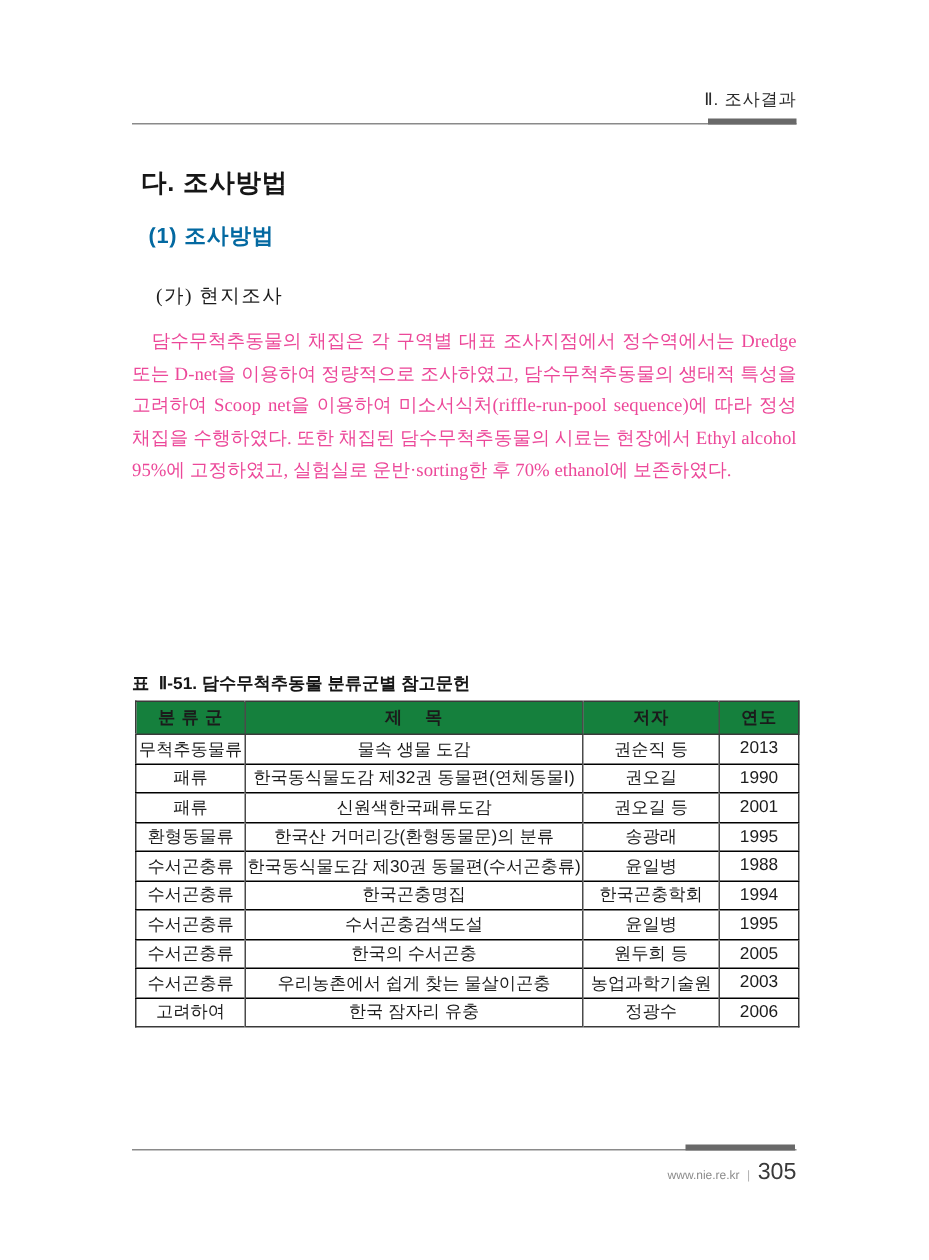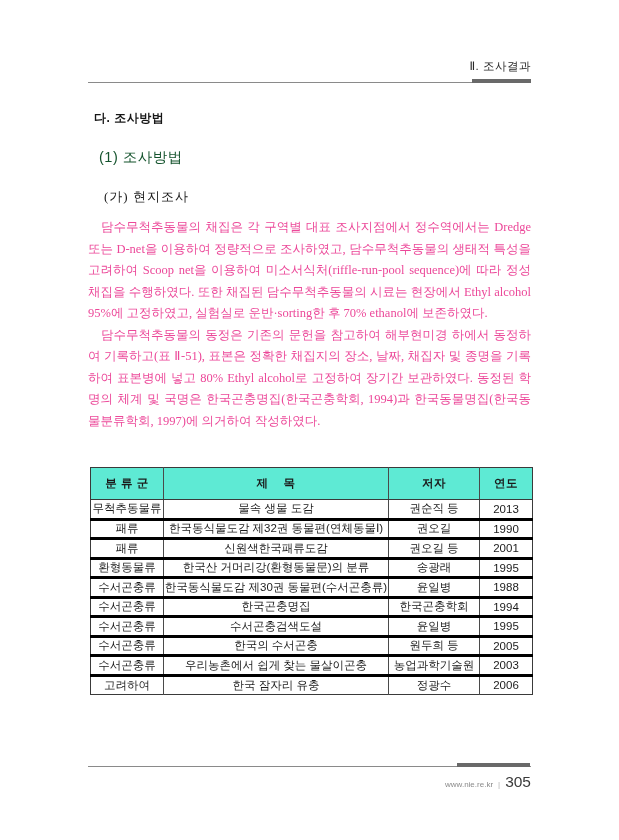--- a/index.html
+++ b/index.html
@@ -40,33 +40,33 @@
     height: 4px;
     background: #696969;
   }
 
   
   .h1 {
     position: absolute;
     top: 110px;
     left: 94px;
     font-family: "Liberation Sans", sans-serif;
-    font-size: 12px;
+    font-size: 17px;
     font-weight: bold;
     color: #161616;
     letter-spacing: 0.5px;
   }
   .h2 {
     position: absolute;
     top: 148px;
     left: 99px;
     font-family: "Liberation Sans", sans-serif;
     font-size: 14.5px;
-    font-weight: normal;
-    color: #14532d;
+    font-weight: bold;
+    color: #0369a1;
     letter-spacing: 0.5px;
   }
   .h3 {
     position: absolute;
     top: 188px;
     left: 104px;
     font-size: 13px;
     color: #1b1b1b;
     letter-spacing: 1px;
   }
@@ -106,35 +106,35 @@
     left: 90px;
     width: 442px;
     border-collapse: collapse;
     table-layout: fixed;
     font-family: "Liberation Sans", sans-serif;
     font-size: 11.5px;
     color: #1b1b1b;
     border: 1.5px solid #3a3a3a;
   }
   .ref-table th {
-    background: #5eead4;
-    font-weight: bold;
-    height: 32px;
+    background: #15803d;
+    font-weight: bold;
+    height: 22px;
     text-align: center;
     vertical-align: middle;
     white-space: pre;
     border-bottom: 1px solid #3a3a3a;
     border-left: 1px solid #4a4a4a;
     letter-spacing: 0.5px;
   }
   .ref-table td {
     height: 19.5px;
     text-align: center;
     vertical-align: middle;
-    border-top: 3px solid #000000;
+    border-top: 1px solid #000000;
     border-left: 1px solid #4a4a4a;
     white-space: nowrap;
     overflow: hidden;
   }
   .ref-table th:first-child,
   .ref-table td:first-child { border-left: none; }
   .ref-table tbody tr:first-child td { border-top: none; }
 
   
   .foot-rule-thin {
@@ -190,23 +190,23 @@
   <div class="running-head">Ⅱ. 조사결과</div>
   <div class="head-rule-thin"></div>
   <div class="head-rule-thick"></div>
 
   <div class="h1">다. 조사방법</div>
   <div class="h2">(1) 조사방법</div>
   <div class="h3">(가) 현지조사</div>
 
   <div class="body-text">
     <p>담수무척추동물의 채집은 각 구역별 대표 조사지점에서 정수역에서는 Dredge 또는 D-net을 이용하여 정량적으로 조사하였고, 담수무척추동물의 생태적 특성을 고려하여 Scoop net을 이용하여 미소서식처(riffle-run-pool sequence)에 따라 정성채집을 수행하였다. 또한 채집된 담수무척추동물의 시료는 현장에서 Ethyl alcohol 95%에 고정하였고, 실험실로 운반·sorting한 후 70% ethanol에 보존하였다.</p>
-    <p>담수무척추동물의 동정은 기존의 문헌을 참고하여 해부현미경 하에서 동정하여 기록하고(표 Ⅱ-51), 표본은 정확한 채집지의 장소, 날짜, 채집자 및 종명을 기록하여 표본병에 넣고 80% Ethyl alcohol로 고정하여 장기간 보관하였다. 동정된 학명의 체계 및 국명은 한국곤충명집(한국곤충학회, 1994)과 한국동물명집(한국동물분류학회, 1997)에 의거하여 작성하였다.</p>
   </div>
 
+  <div class="table-caption">표  Ⅱ-51. 담수무척추동물 분류군별 참고문헌</div>
 
   <table class="ref-table">
     <colgroup>
       <col style="width:73px">
       <col style="width:225px">
       <col style="width:91px">
       <col style="width:53px">
     </colgroup>
     <thead>
       <tr>

